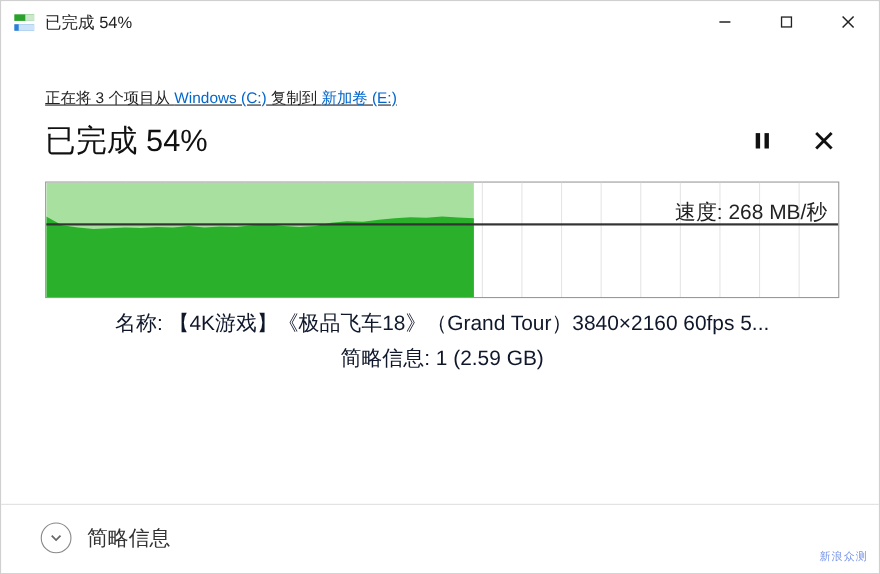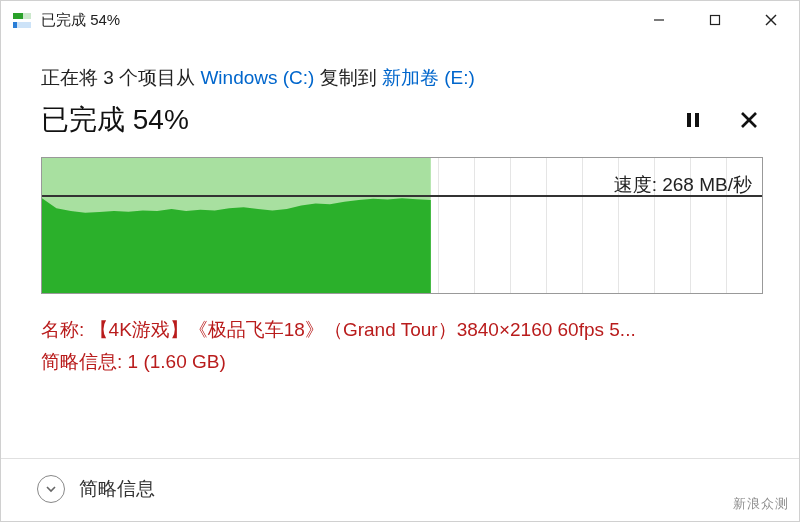--- a/index.html
+++ b/index.html
@@ -36,23 +36,24 @@
     justify-content: center;
     font-size: 16px;
     color: #222;
     cursor: pointer;
   }
   .win-btn svg { width: 12px; height: 12px; }
   .content {
     padding: 12px 36px 0 40px;
   }
   .line1 {
-    font-size: 19px;
-    color: #222;
-    margin-top: 14px;
+    font-size: 14px;
+    color: #222;
+    margin-top: 30px;
+    text-decoration: underline;
   }
   .line1 .link { color: #0066cc; }
   .line2-row {
     display: flex;
     align-items: center;
     margin-top: 10px;
   }
   .line2 {
     font-size: 28px;
     color: #111;
@@ -64,21 +65,21 @@
     display: flex;
     align-items: center;
     justify-content: center;
     cursor: pointer;
     margin-left: 28px;
   }
   .pause-btn svg, .cancel-btn svg { width: 18px; height: 18px; }
   .graph-box {
     margin-top: 18px;
     border: 1px solid #999;
-    height: 137px;
+    height: 106px;
     position: relative;
     background: #fff;
     overflow: hidden;
   }
   .graph-grid {
     position: absolute;
     inset: 0;
   }
   .graph-grid .vline {
     position: absolute;
@@ -102,24 +103,25 @@
     background: transparent;
     z-index: 3;
   }
   .graph-svg {
     position: absolute;
     left: 0; top: 0; bottom: 0;
     width: 54%;
     height: 100%;
   }
   .details {
-    margin-top: 20px;
+    margin-top: 8px;
     font-size: 19px;
-    color: #b91c1c;
+    color: #0f172a;
     line-height: 1.7;
+    text-align: center;
   }
   .divider {
     position: absolute;
     left: 0; right: 0;
     bottom: 62px;
     height: 1px;
     background: #e0e0e0;
   }
   .bottom-row {
     position: absolute;
@@ -138,22 +140,22 @@
     display: flex;
     align-items: center;
     justify-content: center;
     margin-right: 14px;
   }
   .chev-circle svg { width: 12px; height: 12px; }
   .watermark {
     position: absolute;
     right: 10px;
     bottom: 8px;
-    font-size: 13px;
-    color: #404040;
+    font-size: 10px;
+    color: #1d4ed8;
     opacity: 0.6;
     letter-spacing: 1px;
     font-family: Liberation Serif, serif;
   }
 </style>
 </head>
 <body>
 
 <div class="titlebar">
   <div class="icon-area">
@@ -237,21 +239,21 @@
     <div class="speed-label">速度: 268 MB/秒</div>
   </div>
 
   <div class="details">
     <div>
       <span>名称:</span>
       <span>【4K游戏】《极品飞车18》（Grand Tour）3840×2160 60fps 5...</span>
     </div>
     <div>
       <span>简略信息:</span>
-      <span>1 (1.60 GB)</span>
+      <span>1 (2.59 GB)</span>
     </div>
   </div>
 
 </div>
 
 <div class="divider"></div>
 
 <div class="bottom-row">
   <div class="chev-circle">
     <svg viewBox="0 0 12 12">

